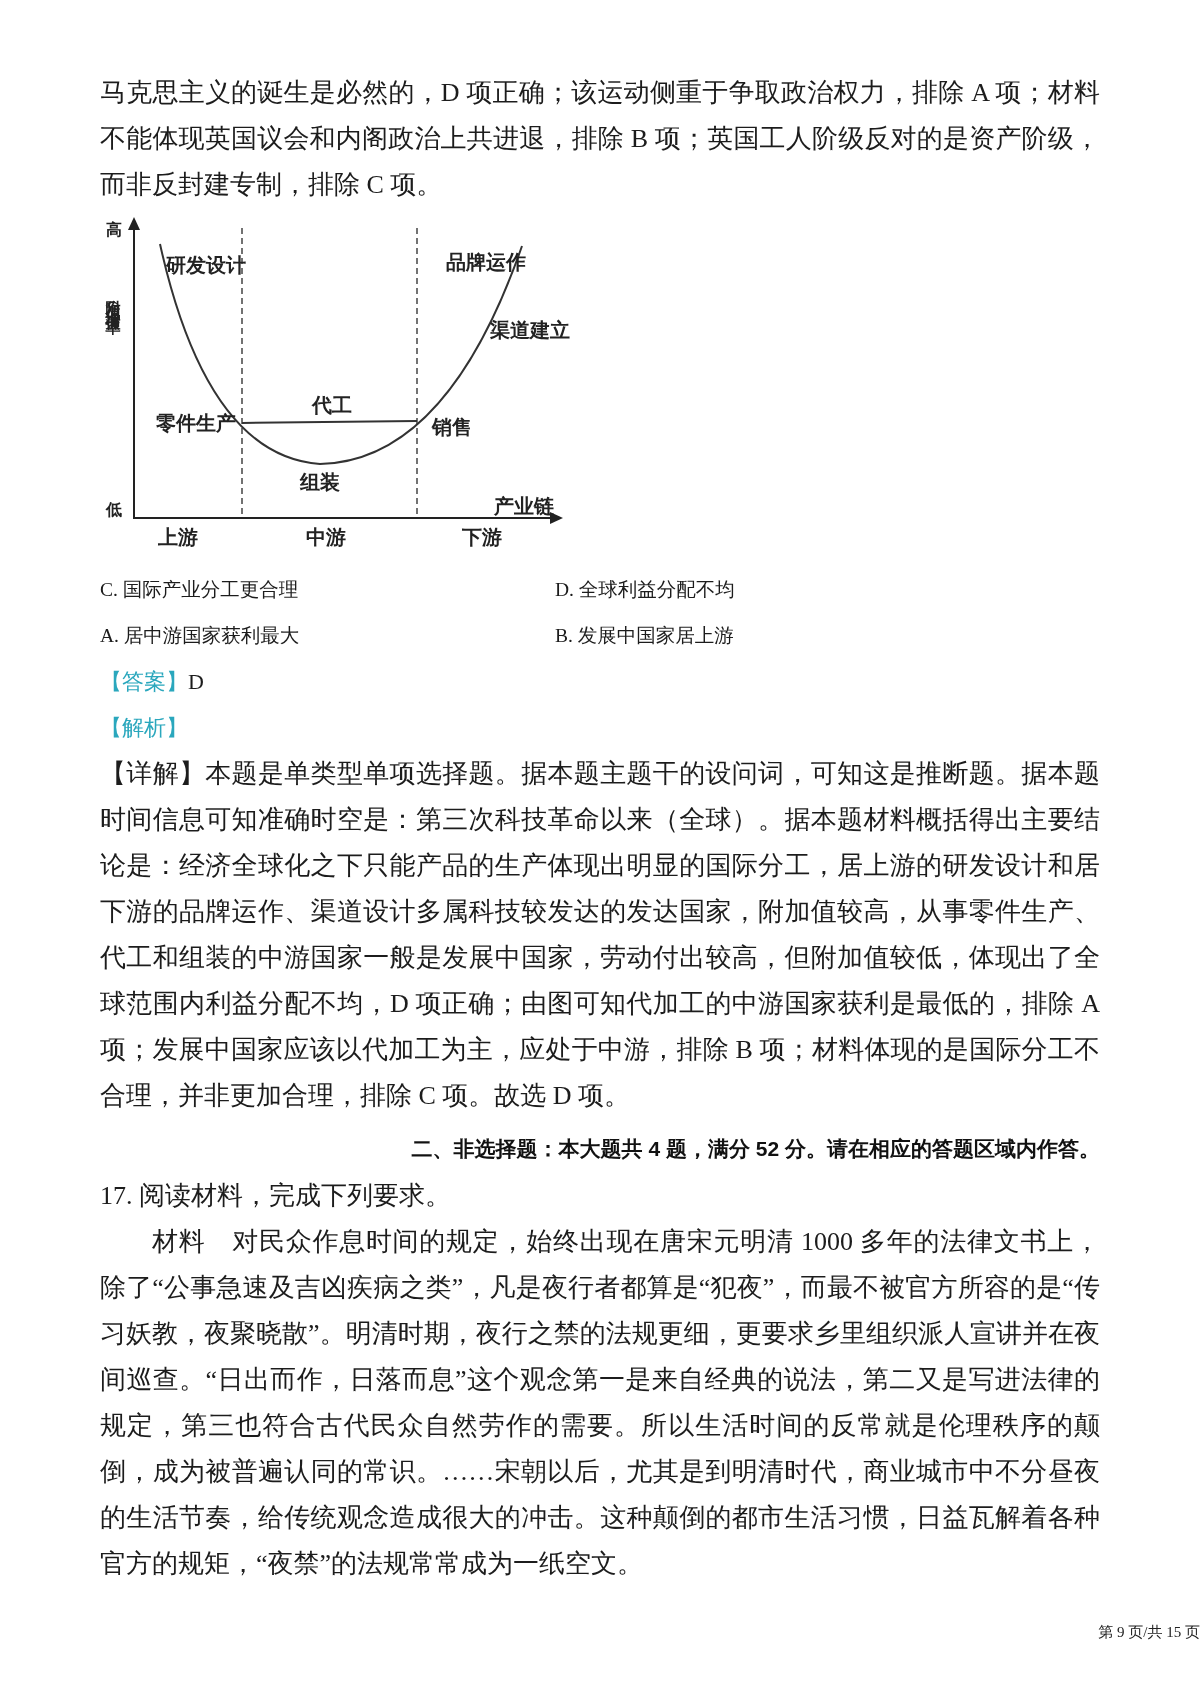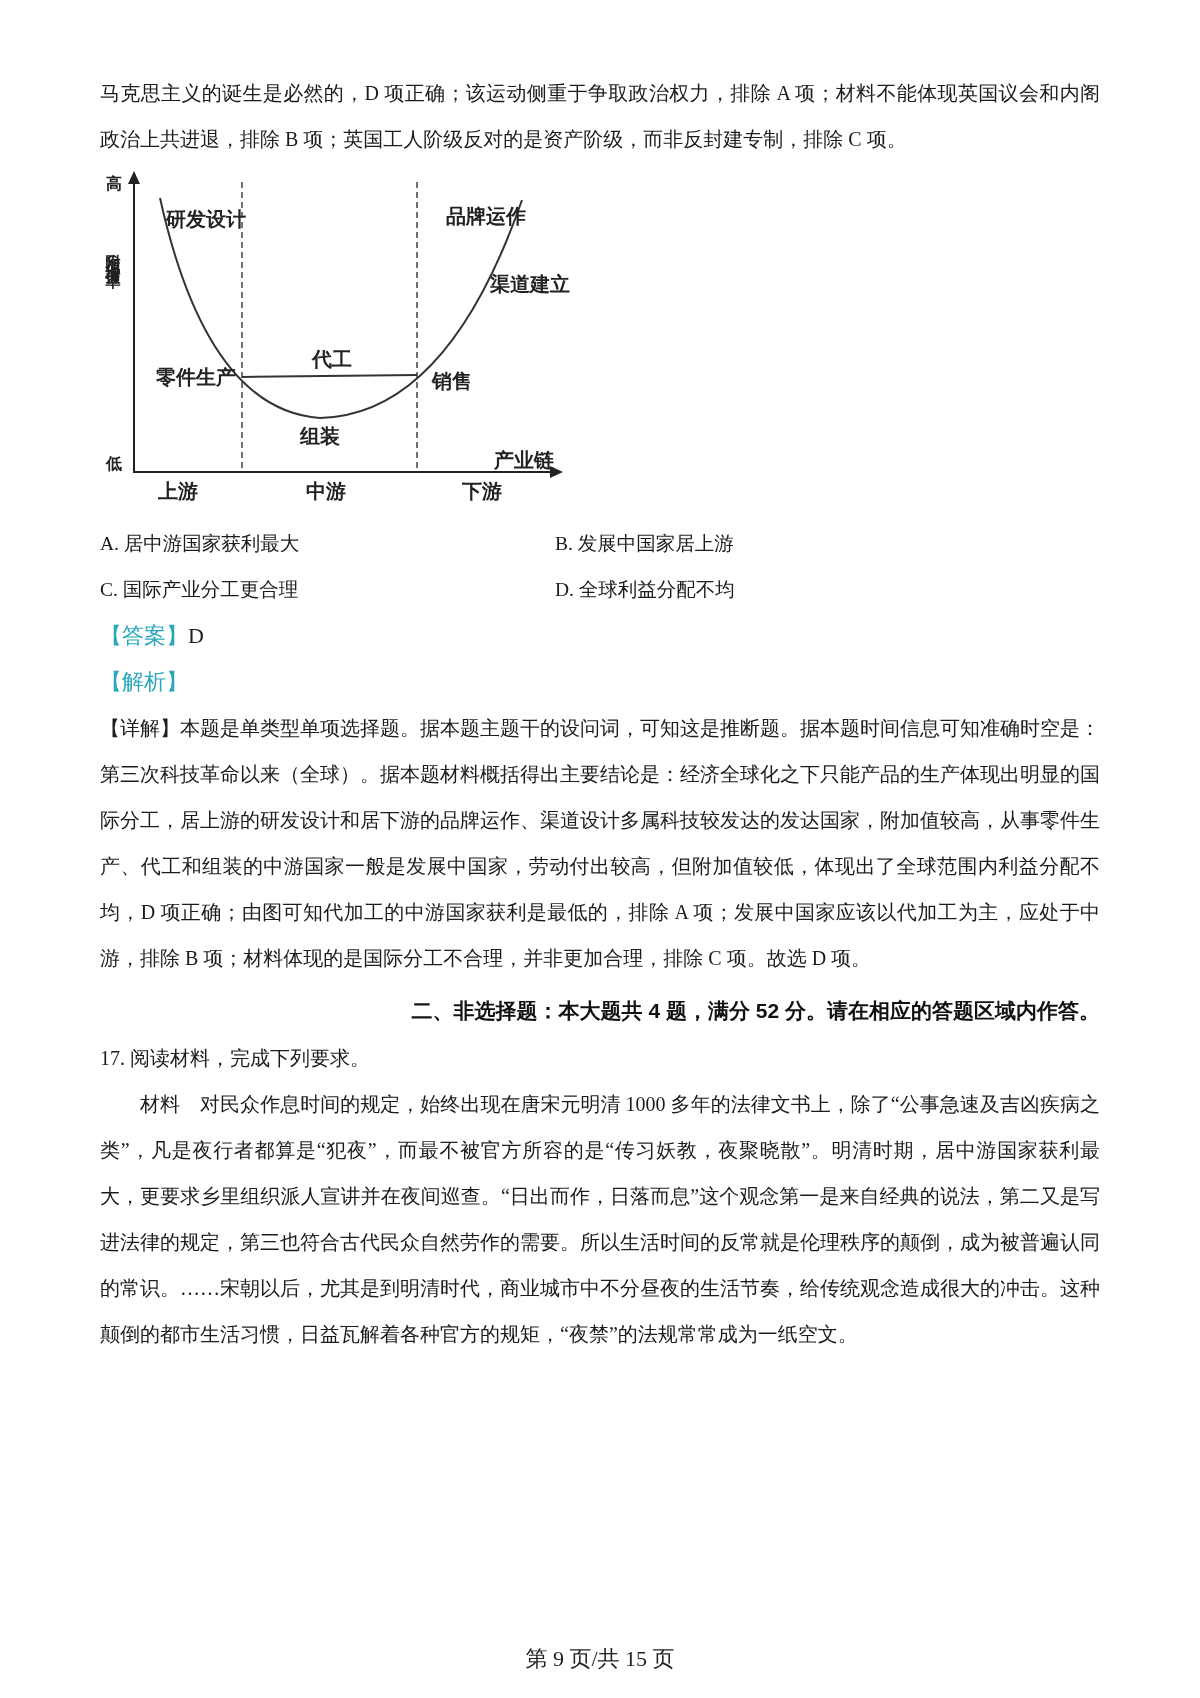--- a/index.html
+++ b/index.html
@@ -9,21 +9,21 @@
     position: relative;
     width: 1200px;
     height: 1698px;
     margin: 0 auto;
     background: #ffffff;
     font-family: "Liberation Serif", "DejaVu Serif", serif;
     color: #1c1c1c;
     padding: 70px 100px 0 100px;
   }
   .para {
-    font-size: 20px;
+    font-size: 26px;
     line-height: 46px;
     text-align: justify;
     margin: 0;
   }
   .stem { margin-top: 2px; }
   
   .chart {
     position: relative;
     width: 480px;
     height: 335px;
@@ -61,24 +61,24 @@
     line-height: 48px;
     margin: 6px 0 0 0;
     color: #111;
     text-align: right;
   }
   .material { text-indent: 2em; }
   
   .footer {
     position: absolute;
     left: 0;
-    bottom: 24px;
+    bottom: 56px;
     width: 100%;
-    text-align: center;
-    font-size: 22px;
+    text-align: right;
+    font-size: 15px;
     color: #222;
   }
 </style>
 </head>
 <body>
 
 <div class="page">
 
   <p class="para">马克思主义的诞生是必然的，D 项正确；该运动侧重于争取政治权力，排除 A 项；材料不能体现英国议会和内阁政治上共进退，排除 B 项；英国工人阶级反对的是资产阶级，而非反封建专制，排除 C 项。</p>
 
@@ -110,40 +110,40 @@
     <div class="chart-label" style="left:330px; top:198px;">销售</div>
     <div class="chart-label" style="left:198px; top:253px;">组装</div>
     <div class="chart-label" style="left:392px; top:277px;">产业链</div>
     <div class="chart-label" style="left:56px; top:308px;">上游</div>
     <div class="chart-label" style="left:204px; top:308px;">中游</div>
     <div class="chart-label" style="left:360px; top:308px;">下游</div>
   </div>
 
   <div class="options">
     <div class="option-row">
+      <span class="opt-left">C. 国际产业分工更合理</span>
+      <span>D. 全球利益分配不均</span>
+    </div>
+    <div class="option-row">
       <span class="opt-left">A. 居中游国家获利最大</span>
       <span>B. 发展中国家居上游</span>
-    </div>
-    <div class="option-row">
-      <span class="opt-left">C. 国际产业分工更合理</span>
-      <span>D. 全球利益分配不均</span>
     </div>
   </div>
 
   <p class="answer-line">
     <span class="accent">【答案】</span><span>D</span>
   </p>
 
   <p class="analysis-line">
     <span class="accent">【解析】</span>
   </p>
 
   <p class="para">【详解】本题是单类型单项选择题。据本题主题干的设问词，可知这是推断题。据本题时间信息可知准确时空是：第三次科技革命以来（全球）。据本题材料概括得出主要结论是：经济全球化之下只能产品的生产体现出明显的国际分工，居上游的研发设计和居下游的品牌运作、渠道设计多属科技较发达的发达国家，附加值较高，从事零件生产、代工和组装的中游国家一般是发展中国家，劳动付出较高，但附加值较低，体现出了全球范围内利益分配不均，D 项正确；由图可知代加工的中游国家获利是最低的，排除 A 项；发展中国家应该以代加工为主，应处于中游，排除 B 项；材料体现的是国际分工不合理，并非更加合理，排除 C 项。故选 D 项。</p>
 
   <p class="section-heading">二、非选择题：本大题共 4 题，满分 52 分。请在相应的答题区域内作答。</p>
 
   <p class="para">17. 阅读材料，完成下列要求。</p>
 
-  <p class="para material">材料　对民众作息时间的规定，始终出现在唐宋元明清 1000 多年的法律文书上，除了“公事急速及吉凶疾病之类”，凡是夜行者都算是“犯夜”，而最不被官方所容的是“传习妖教，夜聚晓散”。明清时期，居中游国家获利最大，更要求乡里组织派人宣讲并在夜间巡查。“日出而作，日落而息”这个观念第一是来自经典的说法，第二又是写进法律的规定，第三也符合古代民众自然劳作的需要。所以生活时间的反常就是伦理秩序的颠倒，成为被普遍认同的常识。……宋朝以后，尤其是到明清时代，商业城市中不分昼夜的生活节奏，给传统观念造成很大的冲击。这种颠倒的都市生活习惯，日益瓦解着各种官方的规矩，“夜禁”的法规常常成为一纸空文。</p>
+  <p class="para material">材料　对民众作息时间的规定，始终出现在唐宋元明清 1000 多年的法律文书上，除了“公事急速及吉凶疾病之类”，凡是夜行者都算是“犯夜”，而最不被官方所容的是“传习妖教，夜聚晓散”。明清时期，夜行之禁的法规更细，更要求乡里组织派人宣讲并在夜间巡查。“日出而作，日落而息”这个观念第一是来自经典的说法，第二又是写进法律的规定，第三也符合古代民众自然劳作的需要。所以生活时间的反常就是伦理秩序的颠倒，成为被普遍认同的常识。……宋朝以后，尤其是到明清时代，商业城市中不分昼夜的生活节奏，给传统观念造成很大的冲击。这种颠倒的都市生活习惯，日益瓦解着各种官方的规矩，“夜禁”的法规常常成为一纸空文。</p>
 
   <div class="footer">第 9 页/共 15 页</div>
 
 </div>
 
 </body></html>

